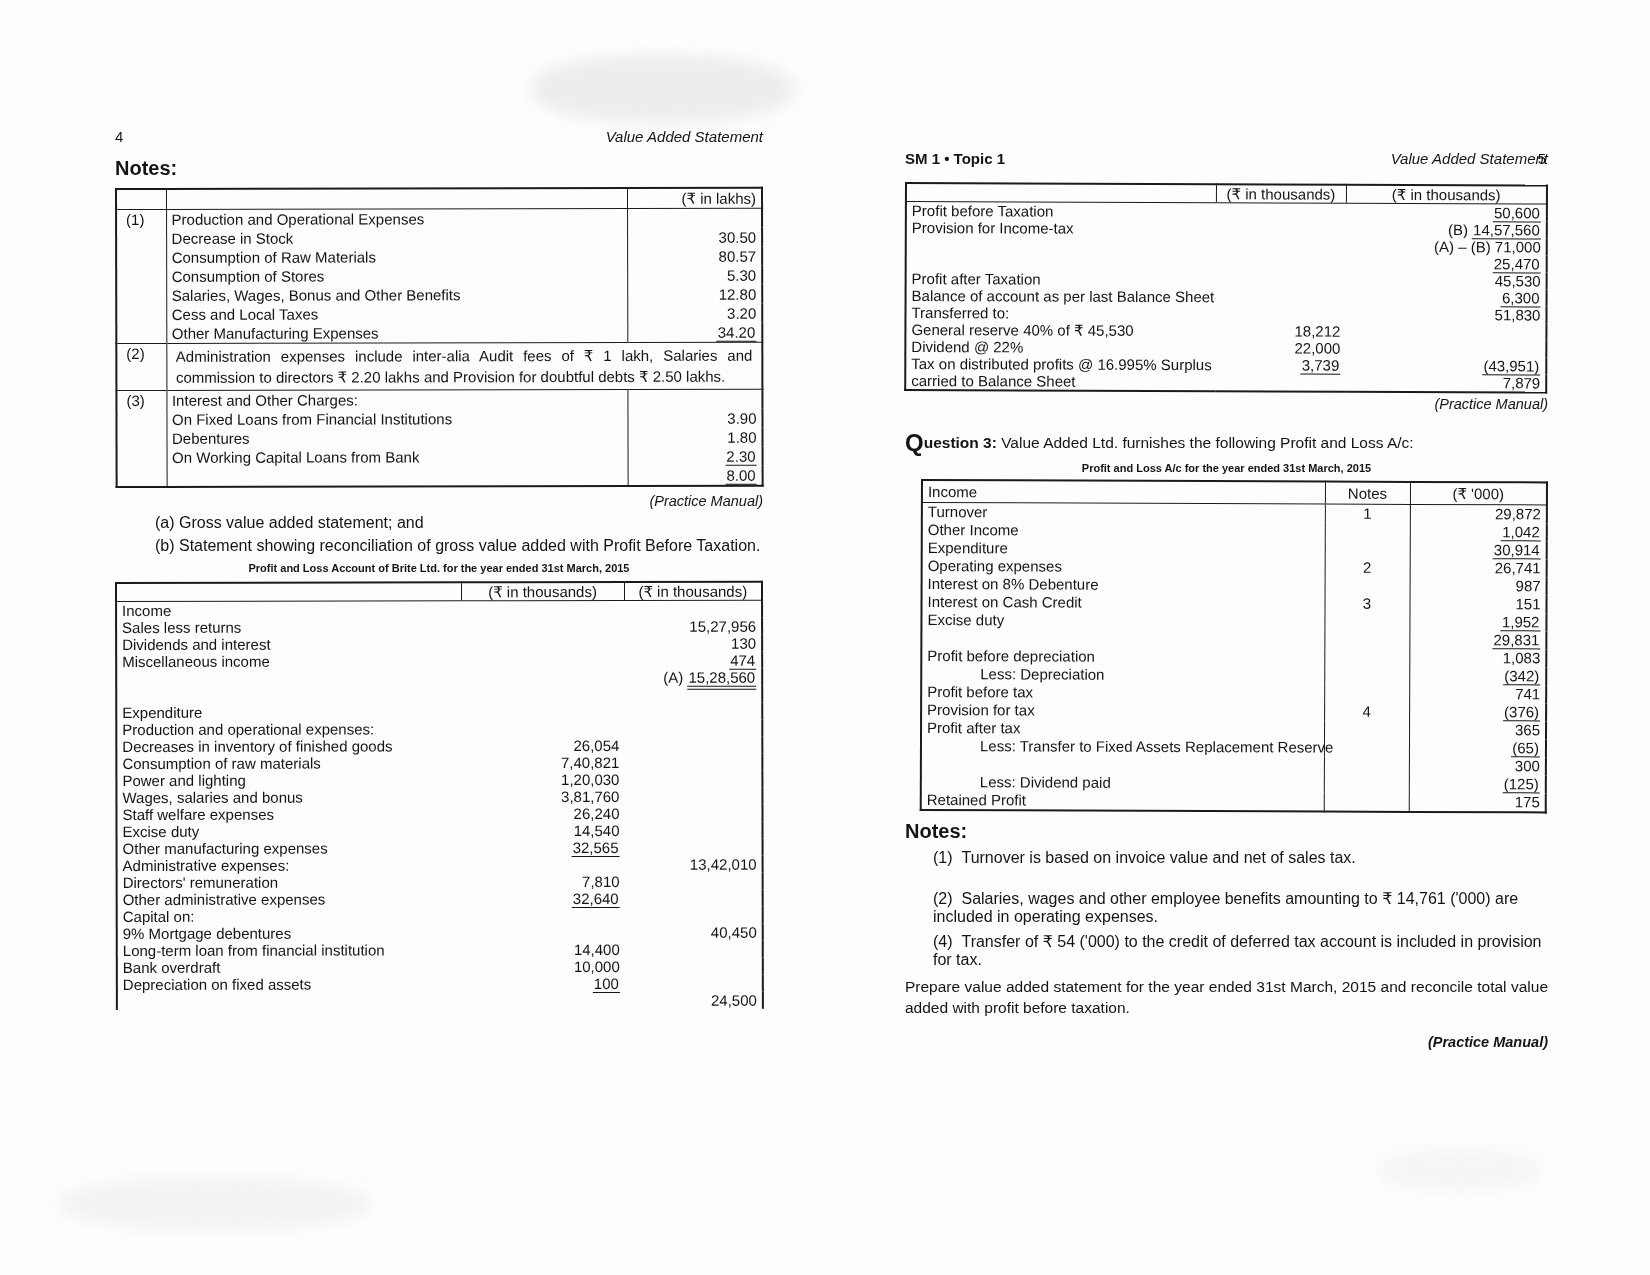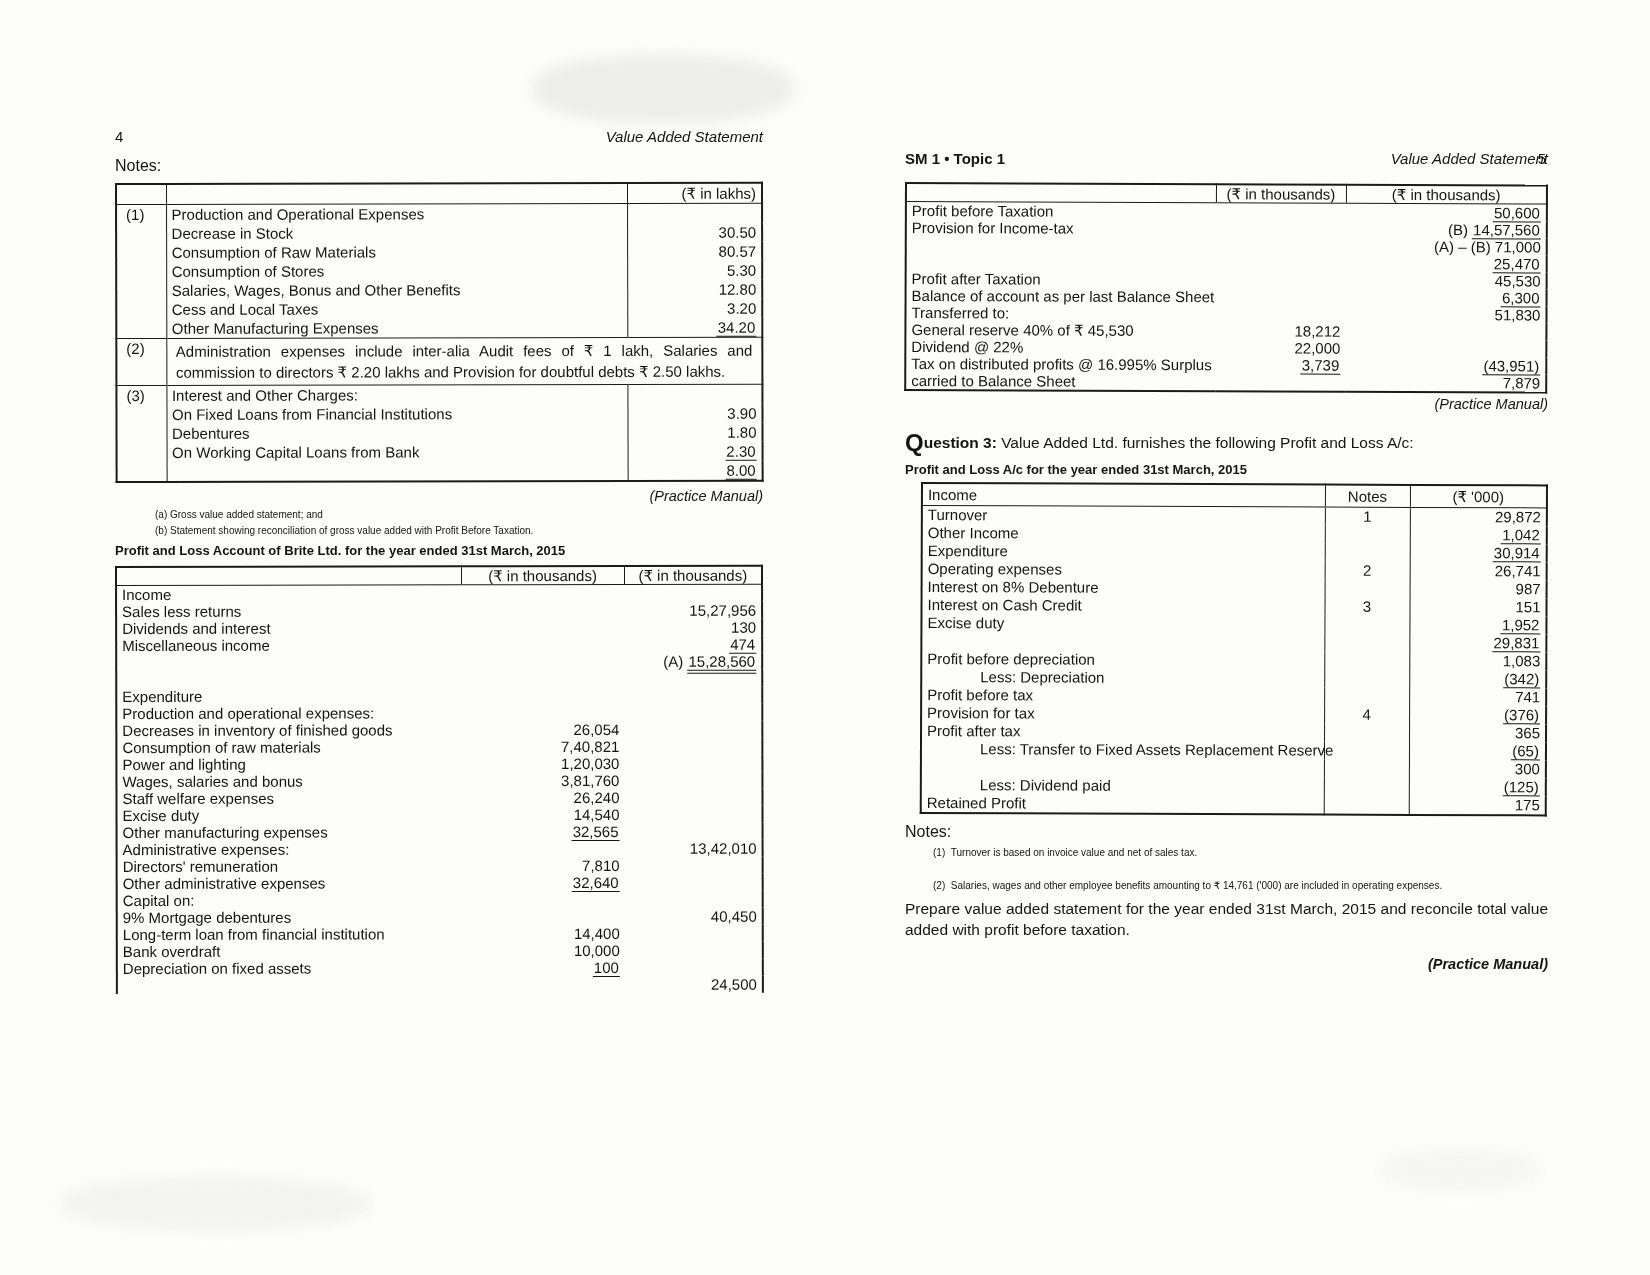--- a/index.html
+++ b/index.html
@@ -13,28 +13,28 @@
   .page{position:absolute;}
   .page-left{left:115px;top:128px;width:648px;}
   .page-right{left:905px;top:150px;width:643px;}
 
   .page-head{position:relative;height:22px;font-size:15px;}
   .pnum{position:absolute;left:0;top:0;}
   .pnum-r{position:absolute;right:2px;top:0;}
   .head-left{position:absolute;left:0;top:0;font-weight:bold;}
   .run-title{position:absolute;left:0;right:0;text-align:right;font-style:italic;}
 
-  .notes-label{font-weight:normal;font-size:16px;margin-top:7px;}
+  .notes-label{font-weight:bold;font-size:20px;margin-top:7px;}
   .practice{text-align:right;font-style:italic;font-size:14.5px;margin-top:5px;}
 
   .question{font-size:15.5px;line-height:21px;text-align:justify;margin:13px 0 0 0;}
   .qcap{font-size:24px;font-weight:bold;line-height:16px;vertical-align:-3px;}
   .qbold{font-weight:bold;}
-  .q-item{padding-left:40px;margin-top:5px;font-size:10px;}
-  .pl-title{font-weight:bold;font-size:13px;margin-top:7px;}
+  .q-item{padding-left:40px;margin-top:5px;font-size:16px;}
+  .pl-title{text-align:center;font-weight:bold;font-size:11px;margin-top:7px;}
 
   table{border-collapse:collapse;table-layout:fixed;width:100%;}
   .tbl{border:2px solid #1b1b1b;margin-top:8px;background:transparent;}
   .no-bottom{border-bottom:none;}
   th,td{font-weight:normal;font-size:15px;padding:0 5px;white-space:nowrap;vertical-align:bottom;}
   th{height:21px;line-height:21px;}
   td{height:19px;line-height:19px;}
   .tight td{height:17px;line-height:17px;}
   .t4 td{height:18px;line-height:18px;}
 
@@ -485,17 +485,18 @@
           <td class="noteCol"></td>
           <td class="val"><span>175</span></td>
         </tr>
       </tbody>
     </table>
 
   <div class="notes-label" style="margin-top:9px;">Notes:</div>
 
   <div class="q-item" style="padding-left:28px;margin-top:6px;"><span>(1)</span>&nbsp;&nbsp;<span>Turnover is based on invoice value and net of sales tax.</span></div>
   <div class="q-item" style="padding-left:28px;margin-top:22px;"><span>(2)</span>&nbsp;&nbsp;<span>Salaries, wages and other employee benefits amounting to ₹ 14,761 ('000) are included in operating expenses.</span></div>
+  <div class="q-item" style="padding-left:28px;margin-top:6px;"><span>(4)</span>&nbsp;&nbsp;<span>Transfer of ₹ 54 ('000) to the credit of deferred tax account is included in provision for tax.</span></div>
 
   <p class="question" style="margin-top:7px;">Prepare value added statement for the year ended 31st March, 2015 and reconcile total value added with profit before taxation.</p>
 
   <div class="practice" style="margin-top:16px;font-weight:bold;">(Practice Manual)</div>
 </section>
 
 </body></html>

